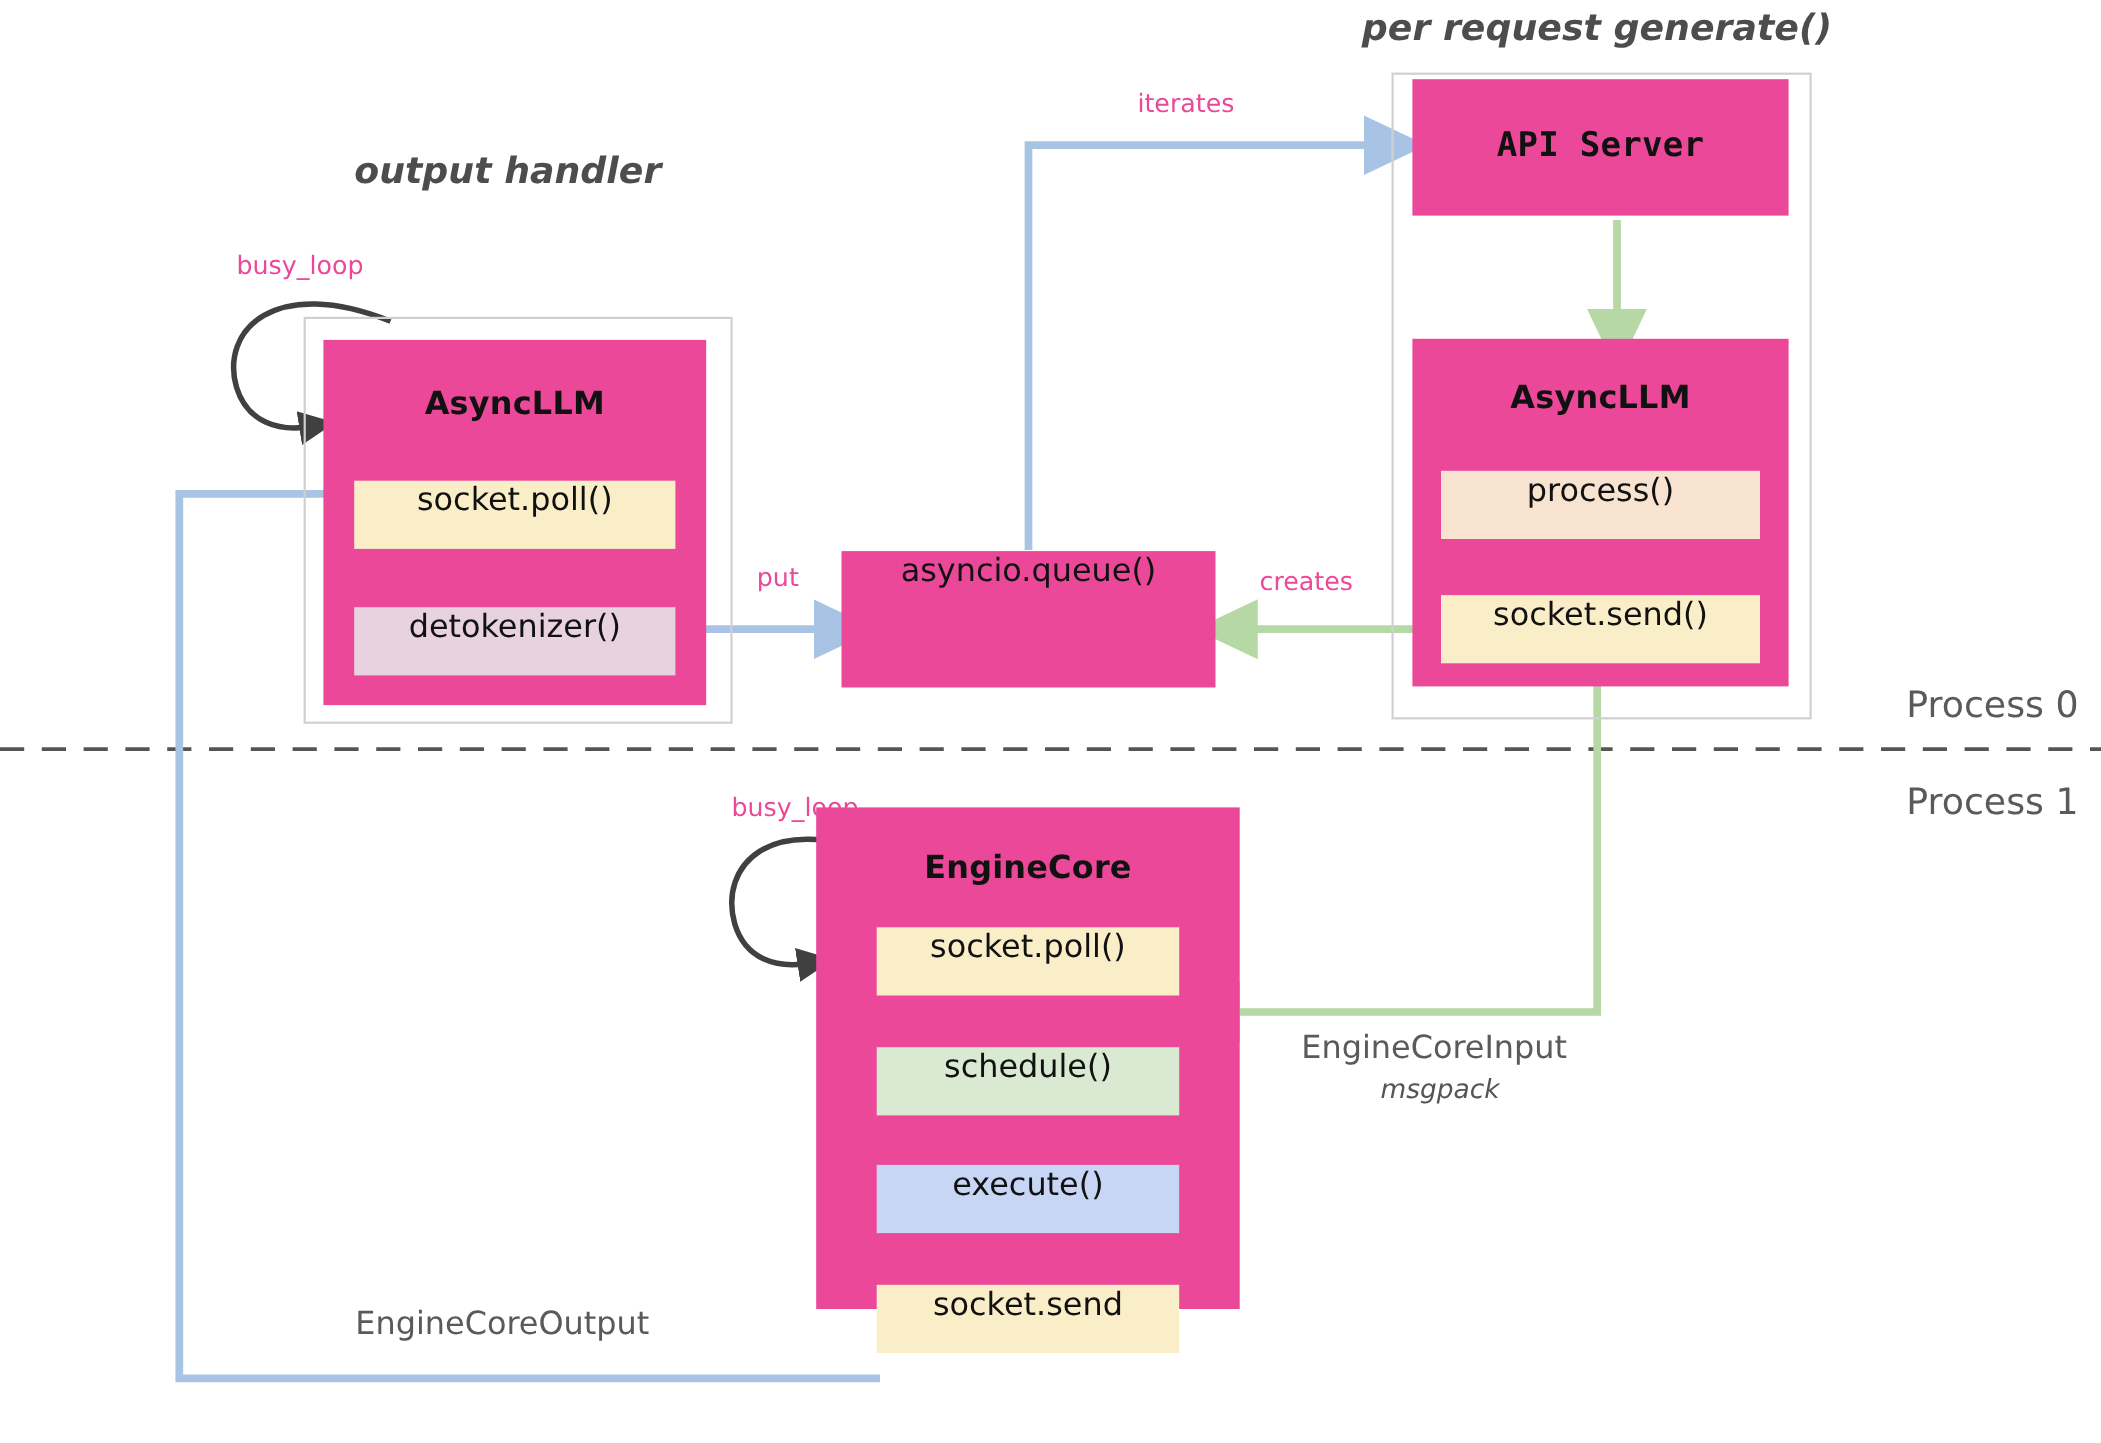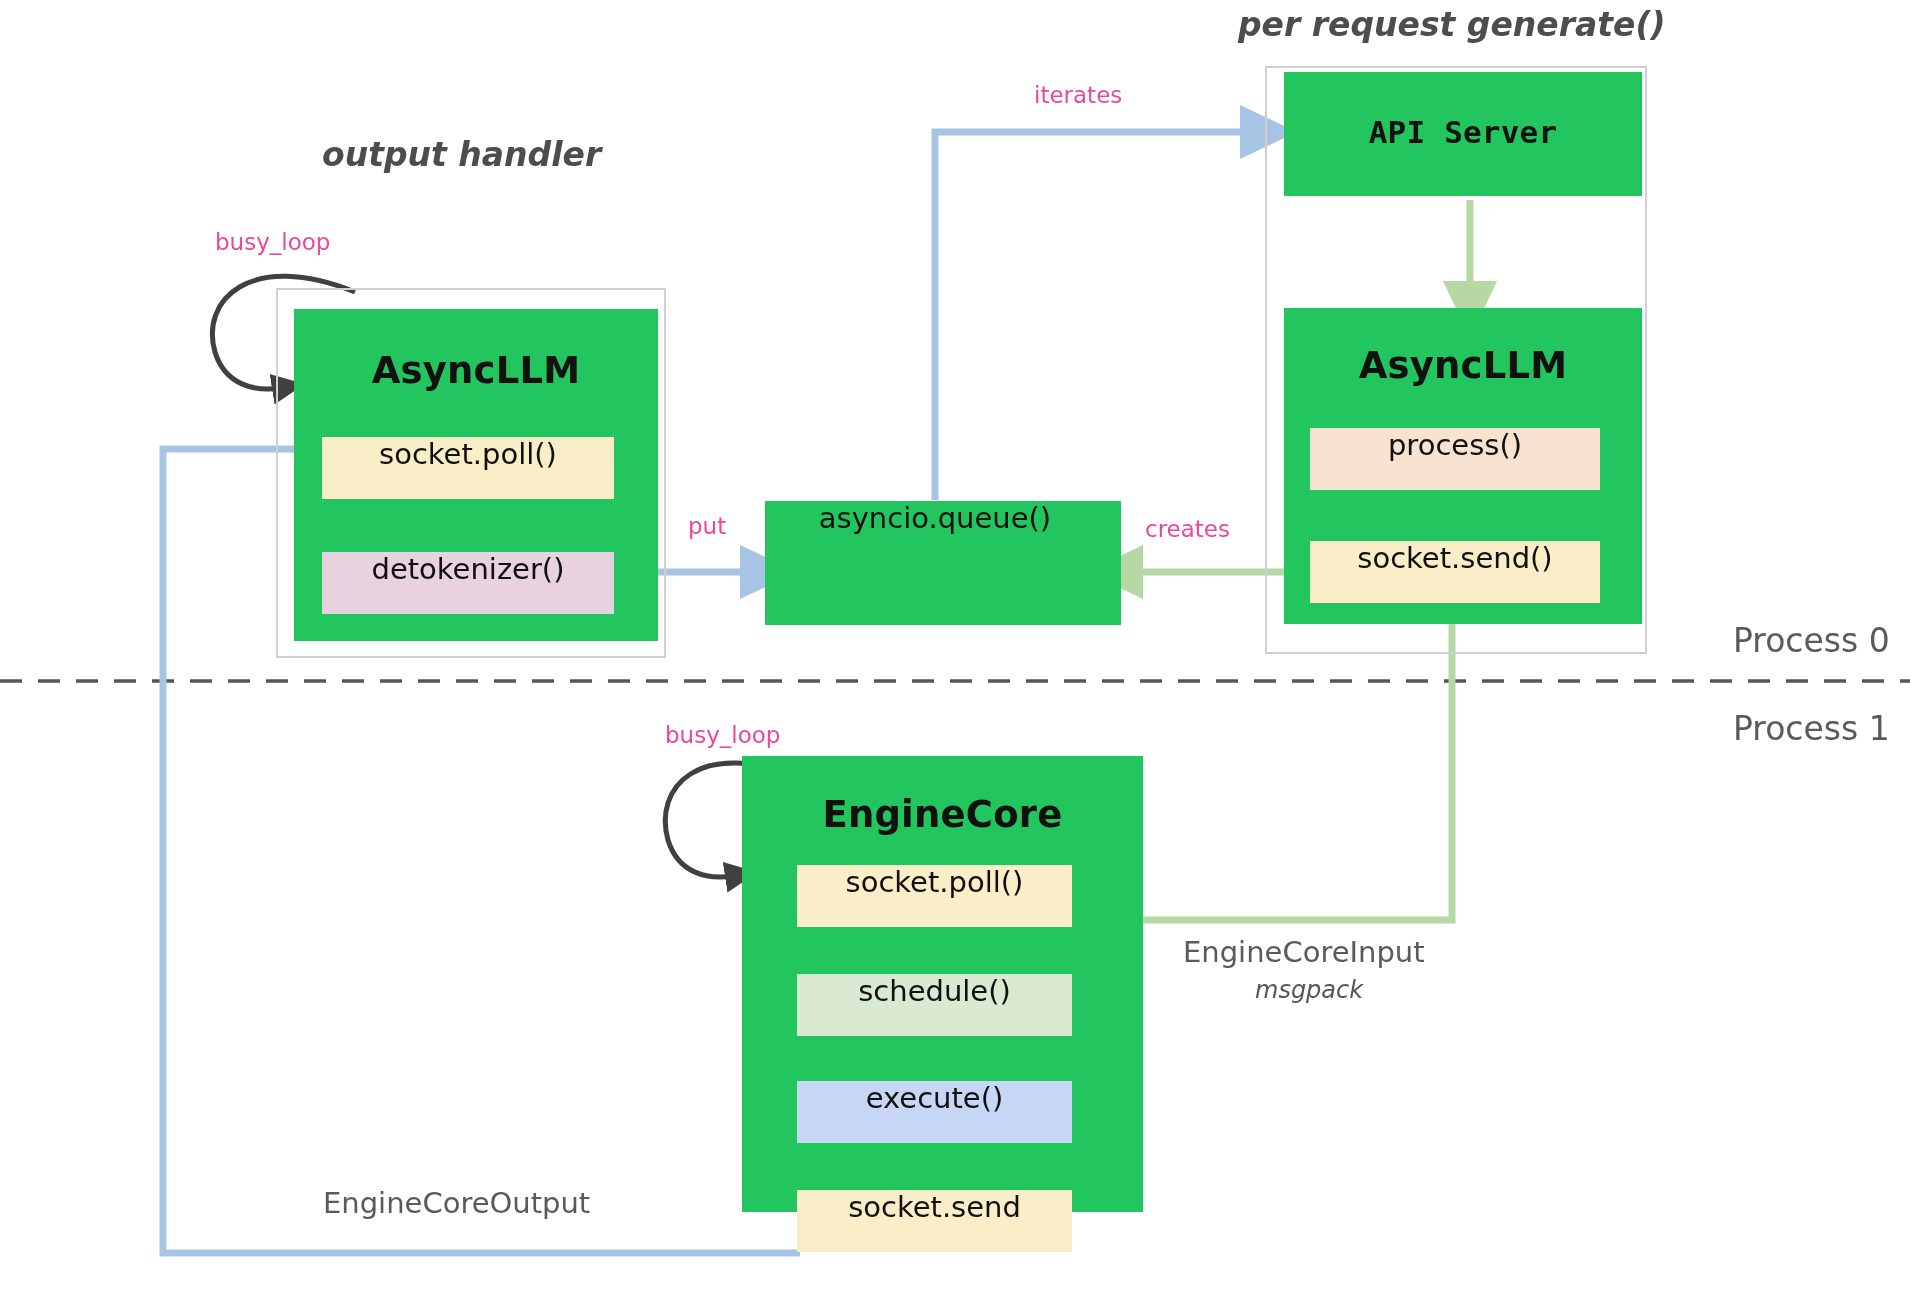--- a/index.html
+++ b/index.html
@@ -6,25 +6,25 @@
   body{width:1910px;height:1312px;position:relative;overflow:hidden;
        font-family:"DejaVu Sans","Liberation Sans",sans-serif;}
   #stage{position:absolute;left:0;top:0;width:1910px;height:1312px;}
 
   .svg-layer{position:absolute;left:0;top:0;width:1910px;height:1312px;overflow:visible;}
 
   
   .group-frame{position:absolute;border:2px solid #d0d0d0;background:transparent;}
 
   
-  .comp-box{position:absolute;background:#22c55e;padding-left:16px;}
+  .comp-box{position:absolute;background:#ec4899;}
   .comp-title{position:absolute;left:0;right:0;text-align:center;
               font-weight:bold;color:#111111;letter-spacing:.2px;}
   .comp-title.mono{font-family:"DejaVu Sans Mono","Liberation Mono",monospace;font-size:31px;}
-  .comp-title.sans{font-size:37px;}
+  .comp-title.sans{font-size:29px;}
 
   
   .chip{position:absolute;display:flex;justify-content:center;
         font-size:29px;color:#111111;}
 
   
   .label{position:absolute;color:#555555;white-space:nowrap;}
   .label.group-title{font-weight:bold;font-size:33px;color:#4d4d4d;font-style:italic;}
   .label.edge{font-size:23px;color:#ec4899;}
   .label.proc{font-size:33px;color:#5a5a5a;}
@@ -112,21 +112,21 @@
     <div class="chip" style="left:26px;top:233px;width:290px;height:62px;background:#faeec8;">
       <span>socket.send()</span>
     </div>
   </div>
 
   <div class="label proc" style="left:1733px;top:621px;">Process 0</div>
   <div class="label proc" style="left:1733px;top:709px;">Process 1</div>
 
   <div class="label edge" style="left:665px;top:722px;">busy_loop</div>
 
-  <div class="comp-box" style="left:742px;top:756px;width:385px;height:456px;">
+  <div class="comp-box" style="left:742px;top:734px;width:385px;height:456px;">
     <div class="comp-title sans" style="top:37px;">EngineCore</div>
     <div class="chip" style="left:55px;top:109px;width:275px;height:62px;background:#faeec8;">
       <span>socket.poll()</span>
     </div>
     <div class="chip" style="left:55px;top:218px;width:275px;height:62px;background:#d9e9d2;">
       <span>schedule()</span>
     </div>
     <div class="chip" style="left:55px;top:325px;width:275px;height:62px;background:#c8d6f5;">
       <span>execute()</span>
     </div>

